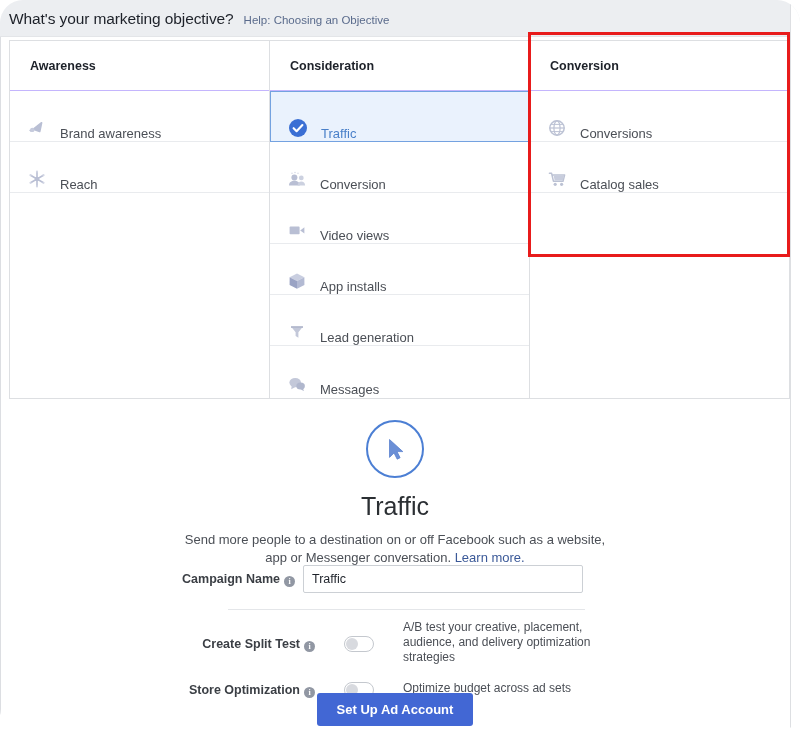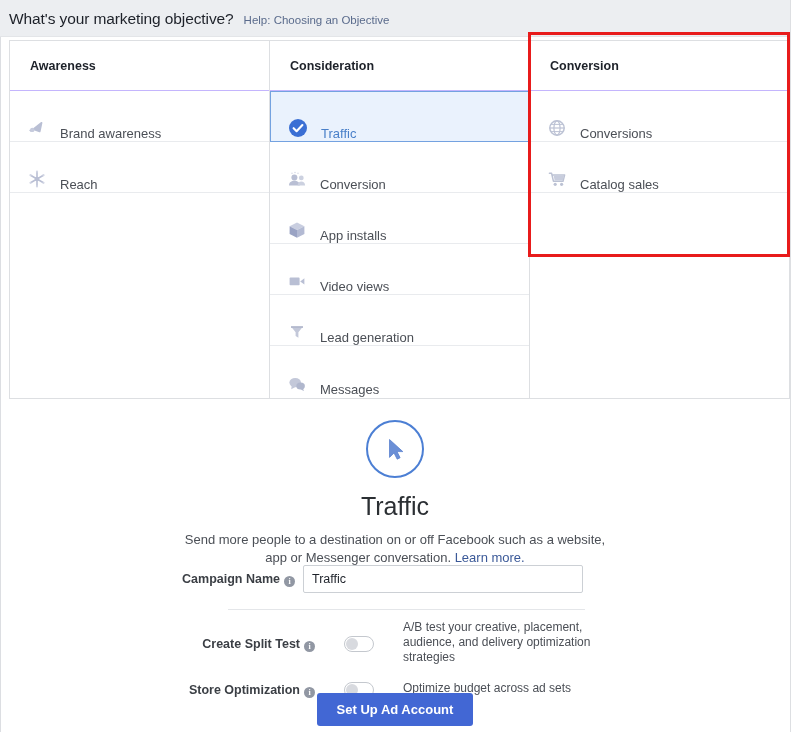--- a/index.html
+++ b/index.html
@@ -16,20 +16,21 @@
     overflow: hidden;
     position: relative;
   }
   #page {
     position: absolute;
     left: 0; top: 0;
     width: 800px;
     height: 732px;
     background: #ffffff;
     overflow: hidden;
+    border-radius: 23px;
   }
   
   .page-left-edge {
     position: absolute;
     left: 0; top: 36px;
     width: 1px; height: 696px;
     background: #dcdee2;
   }
   .page-right-edge {
     position: absolute;
@@ -387,36 +388,36 @@
             <circle cx="8" cy="3.5" r="0.8" fill="#d9dce8"></circle>
             <circle cx="11" cy="4.3" r="0.8" fill="#d9dce8"></circle>
           </svg>
         </span>
         <span class="lbl">Conversion</span>
       </div>
 
       <div class="obj-item">
         <span class="ico">
           <svg width="20" height="20" viewBox="0 0 20 20">
+            <rect x="2.6" y="6.6" width="10" height="7.6" rx="0.8" fill="#b9bfd4"></rect>
+            <path d="M13.2 10.4 L17.4 7.2 L17.4 13.6 Z" fill="#b9bfd4"></path>
+          </svg>
+        </span>
+        <span class="lbl">Video views</span>
+      </div>
+
+      <div class="obj-item">
+        <span class="ico">
+          <svg width="20" height="20" viewBox="0 0 20 20">
             <path d="M10 2.4 L17.4 6.2 L10 10 L2.6 6.2 Z" fill="#c9cee0"></path>
             <path d="M2.6 6.2 L10 10 L10 17.8 L2.6 13.9 Z" fill="#9aa3c4"></path>
             <path d="M17.4 6.2 L10 10 L10 17.8 L17.4 13.9 Z" fill="#b3bad3"></path>
           </svg>
         </span>
         <span class="lbl">App installs</span>
-      </div>
-
-      <div class="obj-item">
-        <span class="ico">
-          <svg width="20" height="20" viewBox="0 0 20 20">
-            <rect x="2.6" y="6.6" width="10" height="7.6" rx="0.8" fill="#b9bfd4"></rect>
-            <path d="M13.2 10.4 L17.4 7.2 L17.4 13.6 Z" fill="#b9bfd4"></path>
-          </svg>
-        </span>
-        <span class="lbl">Video views</span>
       </div>
 
       <div class="obj-item">
         <span class="ico">
           <svg width="20" height="20" viewBox="0 0 20 20">
             <path d="M4 4.6 L16 4.6 L11.4 10.2 L11.4 15.8 L8.6 14 L8.6 10.2 Z" fill="#c3c8d9"></path>
             <rect x="4" y="4.2" width="12" height="1.7" fill="#b3b9cd"></rect>
           </svg>
         </span>
         <span class="lbl">Lead generation</span>

